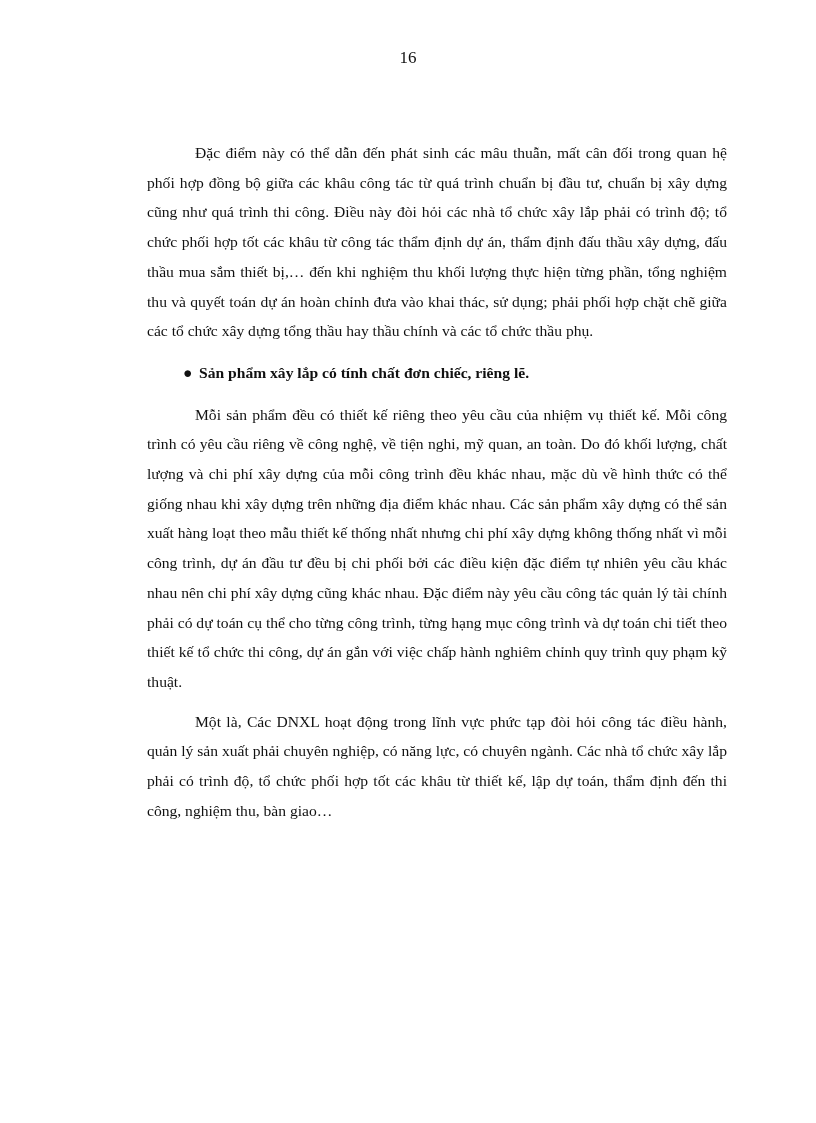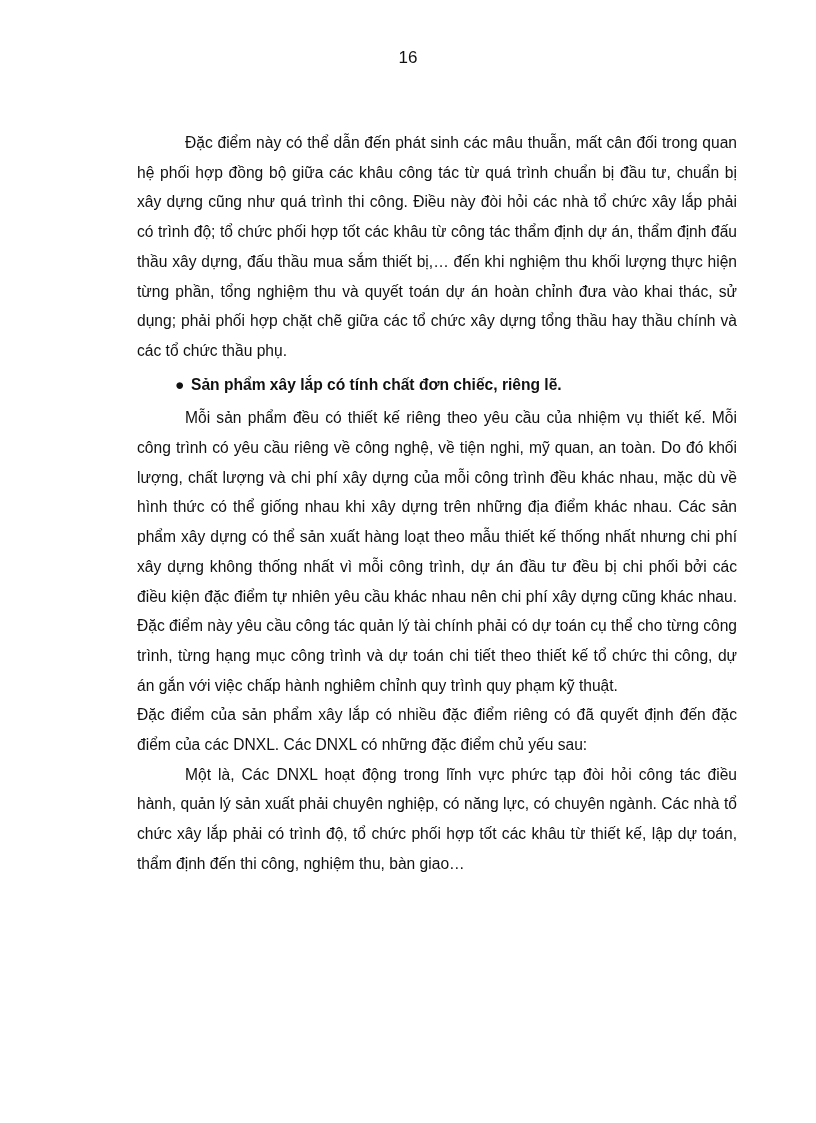--- a/index.html
+++ b/index.html
@@ -1,43 +1,42 @@
 <!DOCTYPE html>
 <html><head>
 <meta charset="utf-8">
 <style>
   html, body { margin: 0; padding: 0; background: #ffffff; }
   body { width: 816px; height: 1123px; position: relative; overflow: hidden; }
   .page {
     position: absolute; left: 0; top: 0; width: 816px; height: 1123px;
     background: #ffffff;
-    font-family: Liberation Sans, sans-serif;
+    font-family: Liberation Serif, serif;
     color: #111111;
   }
   .page-number {
     position: absolute; top: 48px; left: 0; width: 816px;
     text-align: center; font-size: 17px;
   }
   .body-text {
     position: absolute; left: 137px; top: 128px; width: 600px;
     font-size: 15.6px; line-height: 29.7px;
   }
-  .para { margin: 0; text-align: justify; }
+  .para { margin: 10px; text-align: justify; }
   .indent { text-indent: 48px; }
   .heading {
-    margin: 4px; padding-left: 34px; font-weight: bold;
+    margin: 12px; padding-left: 34px; font-weight: bold;
   }
   .bullet { display: inline-block; width: 16px; }
 </style>
 </head>
 <body>
 
 <div class="page">
   <div class="page-number">16</div>
 
   <div class="body-text">
     <p class="para indent">Đặc điểm này có thể dẫn đến phát sinh các mâu thuẫn, mất cân đối trong quan hệ phối hợp đồng bộ giữa các khâu công tác từ quá trình chuẩn bị đầu tư, chuẩn bị xây dựng cũng như quá trình thi công. Điều này đòi hỏi các nhà tổ chức xây lắp phải có trình độ; tổ chức phối hợp tốt các khâu từ công tác thẩm định dự án, thẩm định đấu thầu xây dựng, đấu thầu mua sắm thiết bị,… đến khi nghiệm thu khối lượng thực hiện từng phần, tổng nghiệm thu và quyết toán dự án hoàn chỉnh đưa vào khai thác, sử dụng; phải phối hợp chặt chẽ giữa các tổ chức xây dựng tổng thầu hay thầu chính và các tổ chức thầu phụ.</p>
     <p class="heading"><span class="bullet">●</span><span>Sản phẩm xây lắp có tính chất đơn chiếc, riêng lẽ.</span></p>
     <p class="para indent">Mỗi sản phẩm đều có thiết kế riêng theo yêu cầu của nhiệm vụ thiết kế. Mỗi công trình có yêu cầu riêng về công nghệ, về tiện nghi, mỹ quan, an toàn. Do đó khối lượng, chất lượng và chi phí xây dựng của mỗi công trình đều khác nhau, mặc dù về hình thức có thể giống nhau khi xây dựng trên những địa điểm khác nhau. Các sản phẩm xây dựng có thể sản xuất hàng loạt theo mẫu thiết kế thống nhất nhưng chi phí xây dựng không thống nhất vì mỗi công trình, dự án đầu tư đều bị chi phối bởi các điều kiện đặc điểm tự nhiên yêu cầu khác nhau nên chi phí xây dựng cũng khác nhau. Đặc điểm này yêu cầu công tác quản lý tài chính phải có dự toán cụ thể cho từng công trình, từng hạng mục công trình và dự toán chi tiết theo thiết kế tổ chức thi công, dự án gắn với việc chấp hành nghiêm chỉnh quy trình quy phạm kỹ thuật.</p>
-    <p class="para">Đặc điểm của sản phẩm xây lắp có nhiều đặc điểm riêng có đã quyết định đến đặc điểm của các DNXL. Các DNXL có những đặc điểm chủ yếu sau:</p>
     <p class="para indent">Một là, Các DNXL hoạt động trong lĩnh vực phức tạp đòi hỏi công tác điều hành, quản lý sản xuất phải chuyên nghiệp, có năng lực, có chuyên ngành. Các nhà tổ chức xây lắp phải có trình độ, tổ chức phối hợp tốt các khâu từ thiết kế, lập dự toán, thẩm định đến thi công, nghiệm thu, bàn giao…</p>
   </div>
 </div>
 
 </body></html>

